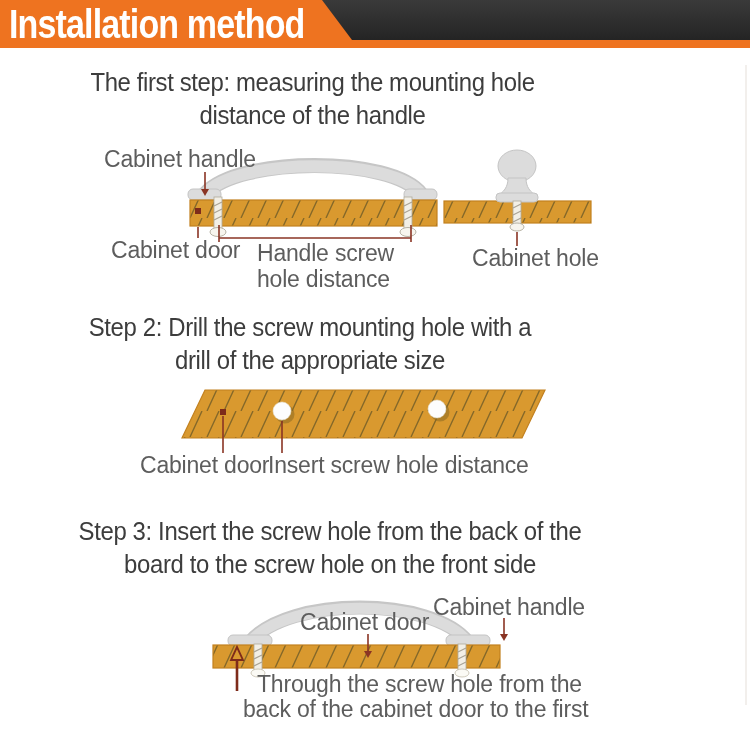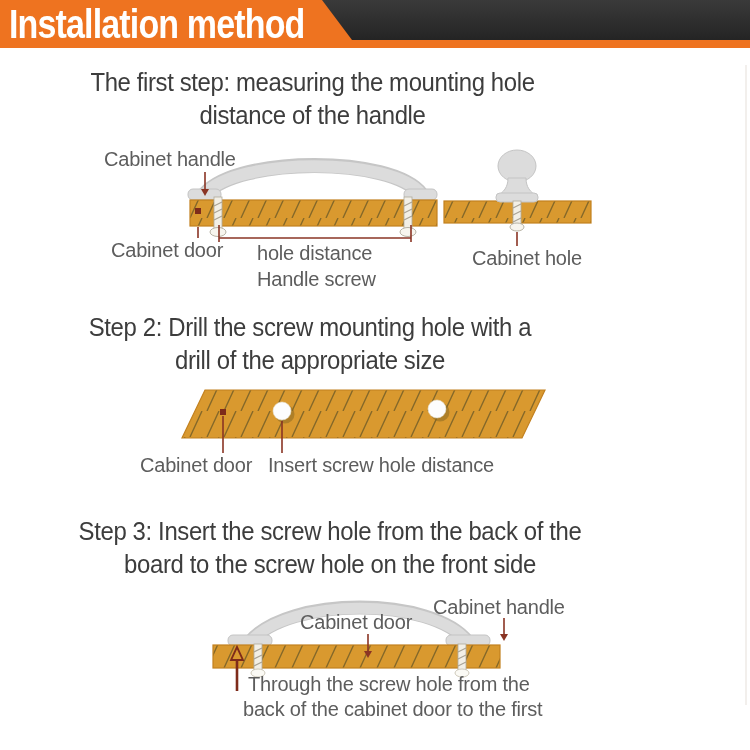--- a/index.html
+++ b/index.html
@@ -12,21 +12,21 @@
        font-family:"Liberation Sans","DejaVu Sans",sans-serif;}
   .abs{position:absolute}
   .banner{left:0;top:0;width:750px;height:48px;background:var(--accent)}
   .banner-dark{left:0;top:0;width:750px;height:40px;
        background:linear-gradient(#3a3a3a,#242424);
        clip-path:polygon(322px 0,750px 0,750px 40px,352px 40px)}
   .page-title{left:9px;top:2px;color:#ffffff;font-size:40px;font-weight:bold;
        letter-spacing:-1px;transform:scaleX(0.85);transform-origin:left top;white-space:nowrap}
   .step-heading{color:var(--heading);font-size:26px;line-height:33px;text-align:center;
        letter-spacing:-0.4px;transform:scaleX(0.92);transform-origin:center top;white-space:nowrap}
-  .lbl{color:var(--label);font-size:20px;line-height:22px;letter-spacing:-0.2px;white-space:nowrap}
+  .lbl{color:var(--label);font-size:23px;line-height:22px;letter-spacing:-0.2px;white-space:nowrap}
   .lbl2{line-height:26px}
   .edge-line{left:745px;top:65px;width:2px;height:640px;background:#f2efec}
   svg{position:absolute;left:0;overflow:visible}
 </style>
 </head>
 <body>
 
 <svg width="0" height="0" aria-hidden="true">
   <defs>
     <pattern id="woodHatch" width="17" height="26" patternUnits="userSpaceOnUse">
@@ -97,22 +97,22 @@
     <line x1="513" y1="75" x2="521" y2="71" stroke="#A8A294" stroke-width="1.2"></line>
     <line x1="513" y1="82" x2="521" y2="78" stroke="#A8A294" stroke-width="1.2"></line>
     <ellipse cx="517" cy="87" rx="7" ry="4" fill="#F7F5EE" stroke="#AFAA9B" stroke-width="0.9"></ellipse>
     <line x1="517" y1="92" x2="517" y2="106" stroke="#8A3424" stroke-width="1.6"></line>
   </g>
 </svg>
 
 <div class="abs lbl" style="left:104px;top:148px">Cabinet handle</div>
 <div class="abs lbl" style="left:111px;top:239px">Cabinet door</div>
 <div class="abs lbl lbl2" style="left:257px;top:240px">
+  <div>Handle screw</div>
   <div>hole distance</div>
-  <div>Handle screw</div>
 </div>
 <div class="abs lbl" style="left:472px;top:247px">Cabinet hole</div>
 
 <div class="abs step-heading" style="left:0;top:311px;width:620px">
   <div>Step 2: Drill the screw mounting hole with a</div>
   <div>drill of the appropriate size</div>
 </div>
 
 <svg width="750" height="100" style="top:385px">
   <polygon points="205,5 545,5 522,53 182,53" fill="url(#woodHatch)" stroke="#C2801F" stroke-width="1.2"></polygon>
@@ -170,14 +170,14 @@
     <polygon points="500,44 508,44 504,51" fill="#8A3424"></polygon>
   </g>
   <g>
     <polygon points="237,57 231,70 243,70" fill="none" stroke="#7E2B1A" stroke-width="1.8"></polygon>
     <line x1="237" y1="70" x2="237" y2="101" stroke="#7E2B1A" stroke-width="2.6"></line>
   </g>
 </svg>
 
 <div class="abs lbl" style="left:433px;top:596px">Cabinet handle</div>
 <div class="abs lbl" style="left:300px;top:611px">Cabinet door</div>
-<div class="abs lbl" style="left:248px;top:673px">Through the screw hole from the</div>
+<div class="abs lbl" style="left:257px;top:673px">Through the screw hole from the</div>
 <div class="abs lbl" style="left:243px;top:698px">back of the cabinet door to the first</div>
 
 </body></html>

